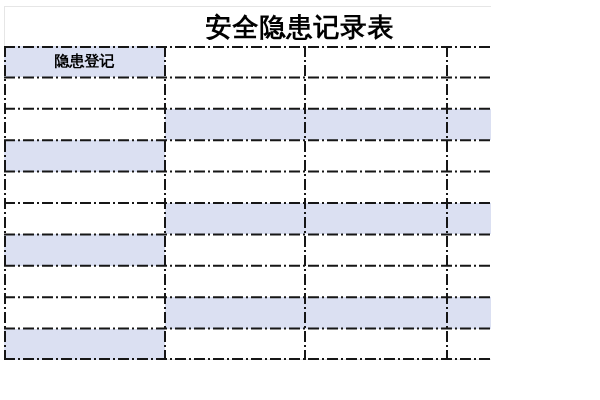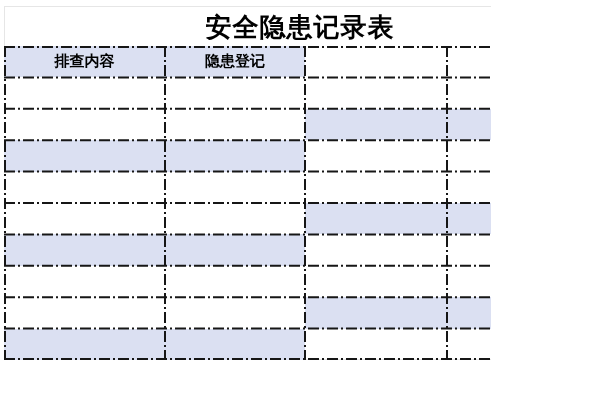--- a/index.html
+++ b/index.html
@@ -76,21 +76,20 @@
 </style>
 </head>
 <body>
 
 <div class="page">
   <div class="sheet">
     <h1 class="title">安全隐患记录表</h1>
 
     <div class="table-wrap">
       <div class="grid" id="grid">
-        <div class="th">排查内容</div>
         <div class="th">隐患登记</div>
       <div class="td"></div>
           <div class="td"></div>
           <div class="td"></div>
           <div class="td"></div>
           <div class="td"></div>
           <div class="td"></div>
           <div class="td"></div>
           <div class="td"></div>
           <div class="td stripe"></div>

